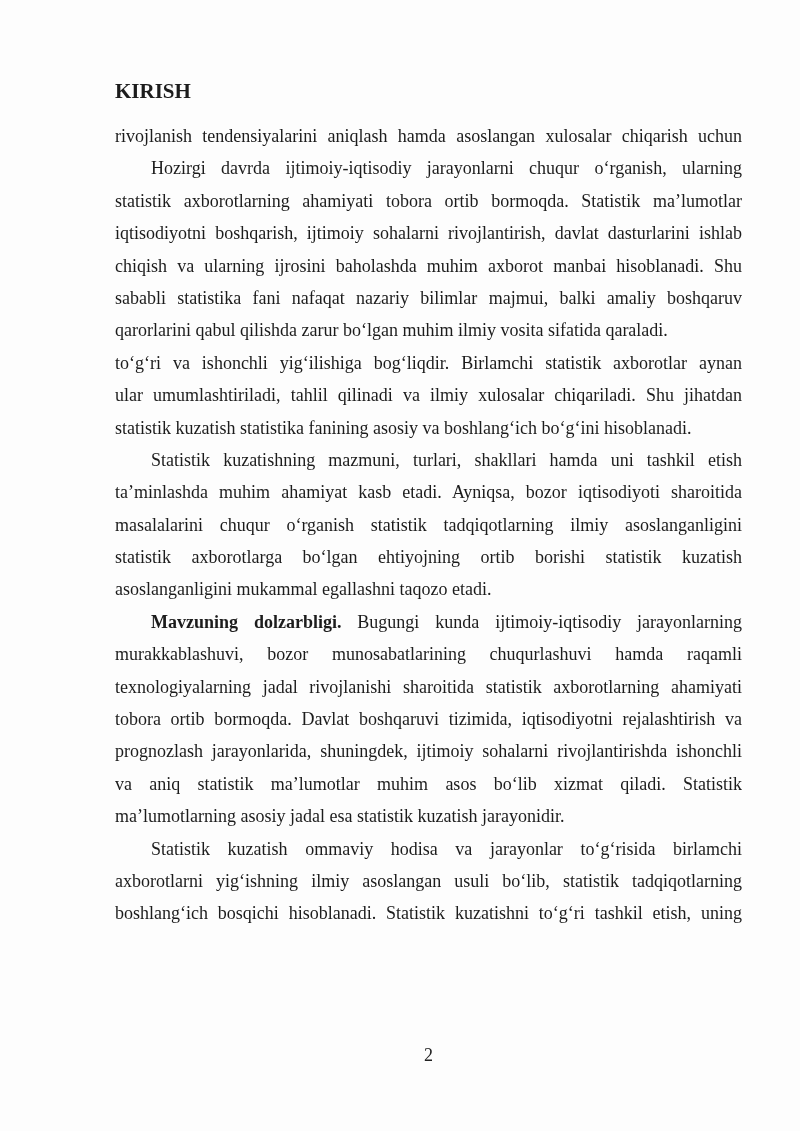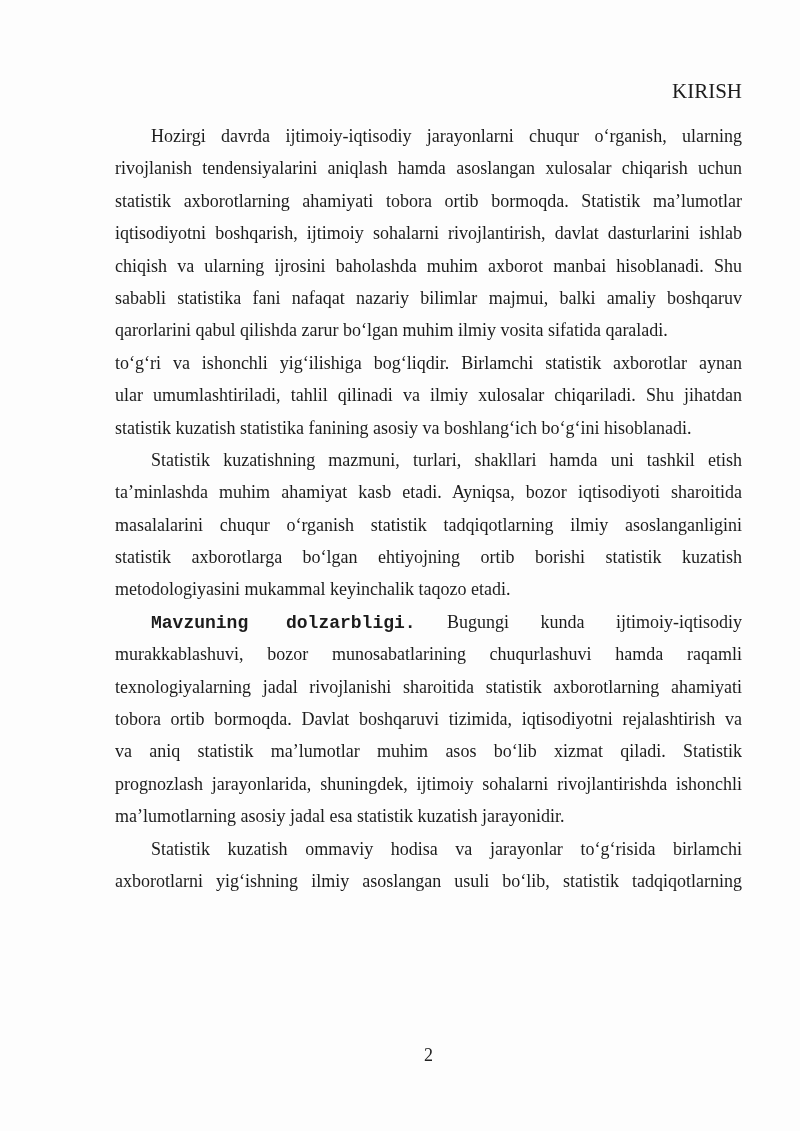--- a/index.html
+++ b/index.html
@@ -18,23 +18,23 @@
   .content {
     position: absolute;
     left: 115px;
     top: 78px;
     width: 627px;
     color: #1c1c1c;
   }
   .doc-title {
     margin: 0 0 16px 0;
     font-size: 21px;
-    font-weight: normal;
+    font-weight: bold;
     line-height: 26px;
-    text-align: right;
+    text-align: left;
   }
   p.para {
     margin: 0;
     padding: 0;
   }
   .line {
     font-size: 18px;
     line-height: 32.4px;
     height: 32.4px;
     text-align: justify;
@@ -43,21 +43,20 @@
   }
   .line.first {
     text-indent: 36px;
   }
   .line.last {
     text-align: center;
     text-align-last: left;
   }
   .line b {
     font-weight: bold;
-    font-family: Liberation Mono, monospace;
   }
   .page-number {
     position: absolute;
     top: 1045px;
     left: 115px;
     width: 627px;
     text-align: center;
     font-size: 18px;
     line-height: 20px;
     color: #222222;
@@ -65,54 +64,55 @@
 </style>
 </head>
 <body>
 
 <div class="page">
   <div class="content">
 
     <h1 class="doc-title">KIRISH</h1>
 
     <p class="para">
+      <span class="line" style="display:block">rivojlanish tendensiyalarini aniqlash hamda asoslangan xulosalar chiqarish uchun</span>
       <span class="line first" style="display:block">Hozirgi davrda ijtimoiy-iqtisodiy jarayonlarni chuqur o‘rganish, ularning</span>
-      <span class="line" style="display:block">rivojlanish tendensiyalarini aniqlash hamda asoslangan xulosalar chiqarish uchun</span>
       <span class="line" style="display:block">statistik axborotlarning ahamiyati tobora ortib bormoqda. Statistik ma’lumotlar</span>
       <span class="line" style="display:block">iqtisodiyotni boshqarish, ijtimoiy sohalarni rivojlantirish, davlat dasturlarini ishlab</span>
       <span class="line" style="display:block">chiqish va ularning ijrosini baholashda muhim axborot manbai hisoblanadi. Shu</span>
       <span class="line" style="display:block">sababli statistika fani nafaqat nazariy bilimlar majmui, balki amaliy boshqaruv</span>
       <span class="line last" style="display:block">qarorlarini qabul qilishda zarur bo‘lgan muhim ilmiy vosita sifatida qaraladi.</span>
     </p>
 
     <p class="para">
       <span class="line" style="display:block">to‘g‘ri va ishonchli yig‘ilishiga bog‘liqdir. Birlamchi statistik axborotlar aynan</span>
       <span class="line" style="display:block">ular umumlashtiriladi, tahlil qilinadi va ilmiy xulosalar chiqariladi. Shu jihatdan</span>
       <span class="line last" style="display:block">statistik kuzatish statistika fanining asosiy va boshlang‘ich bo‘g‘ini hisoblanadi.</span>
     </p>
 
     <p class="para">
       <span class="line first" style="display:block">Statistik kuzatishning mazmuni, turlari, shakllari hamda uni tashkil etish</span>
       <span class="line" style="display:block">ta’minlashda muhim ahamiyat kasb etadi. Ayniqsa, bozor iqtisodiyoti sharoitida</span>
       <span class="line" style="display:block">masalalarini chuqur o‘rganish statistik tadqiqotlarning ilmiy asoslanganligini</span>
       <span class="line" style="display:block">statistik axborotlarga bo‘lgan ehtiyojning ortib borishi statistik kuzatish</span>
-      <span class="line last" style="display:block">metodologiyasini mukammal keyinchalik taqozo etadi.</span>
+      <span class="line last" style="display:block">asoslanganligini mukammal egallashni taqozo etadi.</span>
     </p>
 
     <p class="para">
       <span class="line first" style="display:block"><b>Mavzuning dolzarbligi.</b> <span>Bugungi kunda ijtimoiy-iqtisodiy jarayonlarning</span></span>
       <span class="line" style="display:block">murakkablashuvi, bozor munosabatlarining chuqurlashuvi hamda raqamli</span>
       <span class="line" style="display:block">texnologiyalarning jadal rivojlanishi sharoitida statistik axborotlarning ahamiyati</span>
       <span class="line" style="display:block">tobora ortib bormoqda. Davlat boshqaruvi tizimida, iqtisodiyotni rejalashtirish va</span>
+      <span class="line" style="display:block">prognozlash jarayonlarida, shuningdek, ijtimoiy sohalarni rivojlantirishda ishonchli</span>
       <span class="line" style="display:block">va aniq statistik ma’lumotlar muhim asos bo‘lib xizmat qiladi. Statistik</span>
-      <span class="line" style="display:block">prognozlash jarayonlarida, shuningdek, ijtimoiy sohalarni rivojlantirishda ishonchli</span>
       <span class="line last" style="display:block">ma’lumotlarning asosiy jadal esa statistik kuzatish jarayonidir.</span>
     </p>
 
     <p class="para">
       <span class="line first" style="display:block">Statistik kuzatish ommaviy hodisa va jarayonlar to‘g‘risida birlamchi</span>
       <span class="line" style="display:block">axborotlarni yig‘ishning ilmiy asoslangan usuli bo‘lib, statistik tadqiqotlarning</span>
+      <span class="line" style="display:block">boshlang‘ich bosqichi hisoblanadi. Statistik kuzatishni to‘g‘ri tashkil etish, uning</span>
     </p>
 
   </div>
 
   <div class="page-number">2</div>
 </div>
 
 </body></html>

